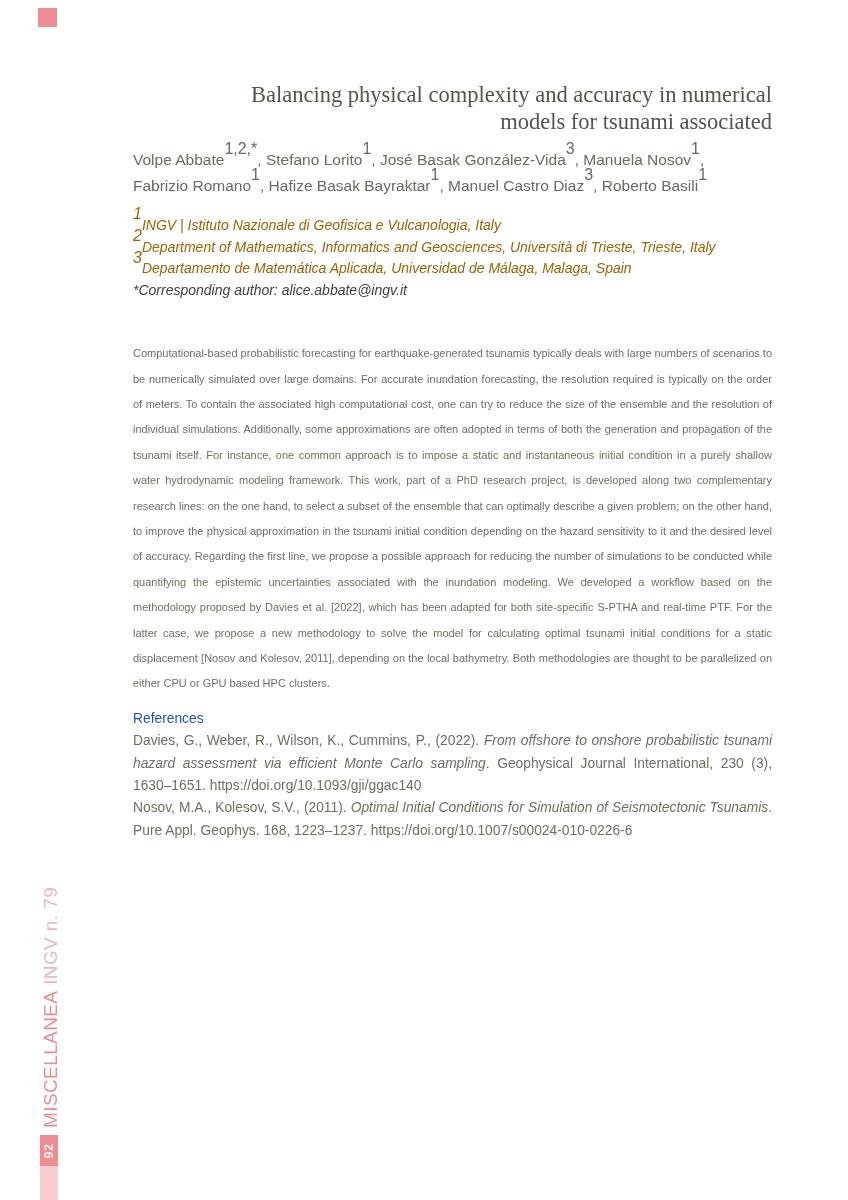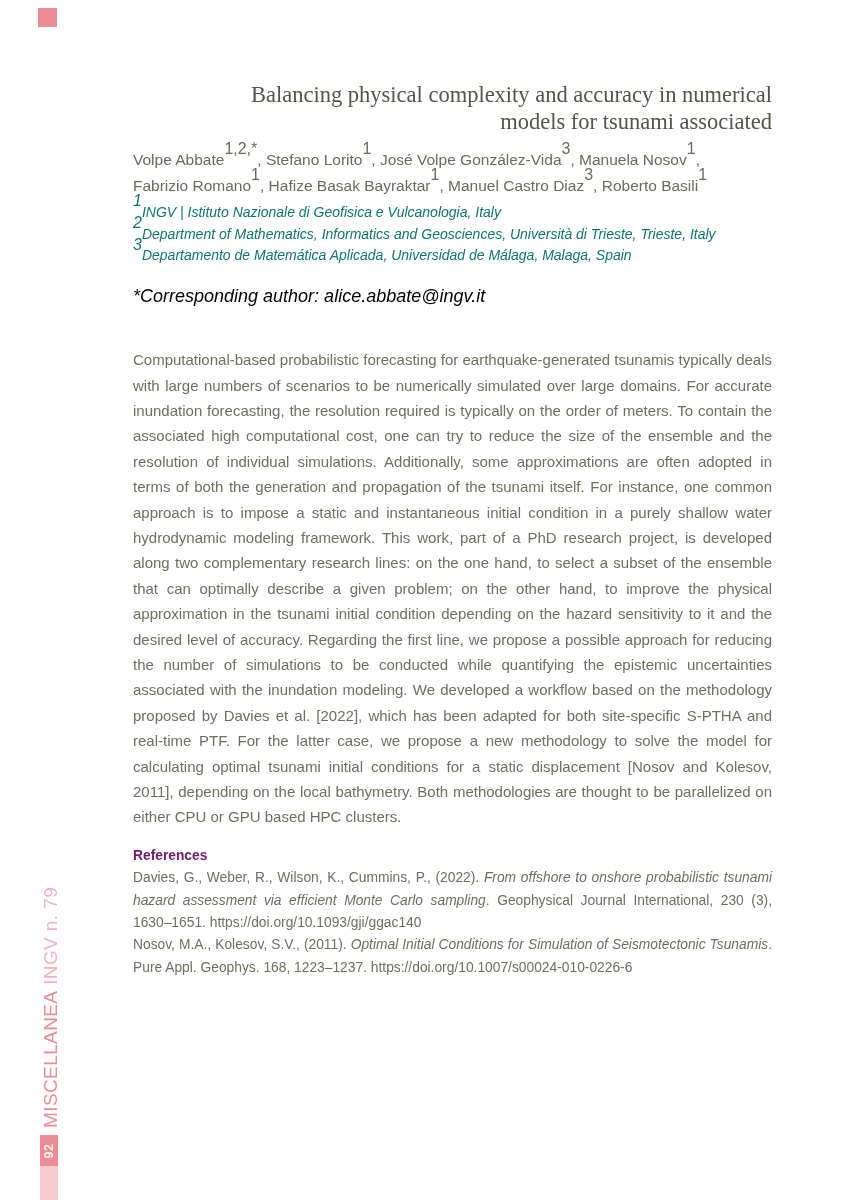--- a/index.html
+++ b/index.html
@@ -37,33 +37,33 @@
     font-family:"Liberation Serif","DejaVu Serif",serif;
     font-size:22.5px;line-height:26.5px;color:#53544a;font-weight:500;margin:0;text-align:right;
   }
   .authors{
     margin-top:12px;font-size:15.5px;line-height:26px;color:#6b6b5d;
   }
   .authors sup,.affils sup{
     font-size:16px;line-height:0;position:relative;top:-5px;
   }
   .affils{
-    margin-top:3px;font-style:italic;font-size:14px;line-height:21.7px;color:#0f766e;
+    margin-top:16px;font-style:italic;font-size:14px;line-height:21.7px;color:#a16207;
   }
   .corresp{
-    margin-top:19px;font-style:italic;font-size:18px;line-height:21px;color:#000000;
+    font-style:italic;font-size:14px;line-height:21px;color:#404040;
   }
   .abstract{
-    margin-top:40px;font-size:15px;line-height:25.4px;text-align:justify;color:#6f6f60;
+    margin-top:40px;font-size:11px;line-height:25.4px;text-align:justify;color:#6f6f60;
   }
   .refs{
     margin-top:9px;font-size:13.8px;line-height:22.4px;text-align:justify;color:#6f6f60;
   }
   .refs-heading{
-    font-size:13.8px;font-weight:700;color:#701a75;margin:0;
+    font-size:13.8px;font-weight:400;color:#1d4ed8;margin:0;
   }
   .ref-entry{margin:0;}
   .ref-italic{font-style:italic;}
 </style>
 </head>
 <body>
 
 <div class="page">
 
   <div class="corner-marker"></div>
@@ -78,21 +78,21 @@
 
   <div class="side-strip"></div>
 
   <div class="content">
 
     <h1 class="title">
       <span>Balancing physical complexity and accuracy in numerical</span><br>
       <span>models for tsunami associated</span>
     </h1>
 
-    <div class="authors"><span>Volpe Abbate</span><sup>1,2,*</sup>, <span>Stefano Lorito</span><sup>1</sup>, <span>José Volpe González-Vida</span><sup>3</sup>, <span>Manuela Nosov</span><sup>1</sup>, <br><span>Fabrizio Romano</span><sup>1</sup>, <span>Hafize Basak Bayraktar</span><sup>1</sup>, <span>Manuel Castro Diaz</span><sup>3</sup>, <span>Roberto Basili</span><sup>1</sup></div>
+    <div class="authors"><span>Volpe Abbate</span><sup>1,2,*</sup>, <span>Stefano Lorito</span><sup>1</sup>, <span>José Basak González-Vida</span><sup>3</sup>, <span>Manuela Nosov</span><sup>1</sup>, <br><span>Fabrizio Romano</span><sup>1</sup>, <span>Hafize Basak Bayraktar</span><sup>1</sup>, <span>Manuel Castro Diaz</span><sup>3</sup>, <span>Roberto Basili</span><sup>1</sup></div>
 
     <div class="affils">
         <div><sup>1</sup>INGV | Istituto Nazionale di Geofisica e Vulcanologia, Italy</div>
         <div><sup>2</sup>Department of Mathematics, Informatics and Geosciences, Università di Trieste, Trieste, Italy</div>
         <div><sup>3</sup>Departamento de Matemática Aplicada, Universidad de Málaga, Malaga, Spain</div>
       </div>
 
     <div class="corresp">*Corresponding author: alice.abbate@ingv.it</div>
 
     <p class="abstract">Computational-based probabilistic forecasting for earthquake-generated tsunamis typically deals with large numbers of scenarios to be numerically simulated over large domains. For accurate inundation forecasting, the resolution required is typically on the order of meters. To contain the associated high computational cost, one can try to reduce the size of the ensemble and the resolution of individual simulations. Additionally, some approximations are often adopted in terms of both the generation and propagation of the tsunami itself. For instance, one common approach is to impose a static and instantaneous initial condition in a purely shallow water hydrodynamic modeling framework. This work, part of a PhD research project, is developed along two complementary research lines: on the one hand, to select a subset of the ensemble that can optimally describe a given problem; on the other hand, to improve the physical approximation in the tsunami initial condition depending on the hazard sensitivity to it and the desired level of accuracy. Regarding the first line, we propose a possible approach for reducing the number of simulations to be conducted while quantifying the epistemic uncertainties associated with the inundation modeling. We developed a workflow based on the methodology proposed by Davies et al. [2022], which has been adapted for both site-specific S-PTHA and real-time PTF. For the latter case, we propose a new methodology to solve the model for calculating optimal tsunami initial conditions for a static displacement [Nosov and Kolesov, 2011], depending on the local bathymetry. Both methodologies are thought to be parallelized on either CPU or GPU based HPC clusters.</p>

